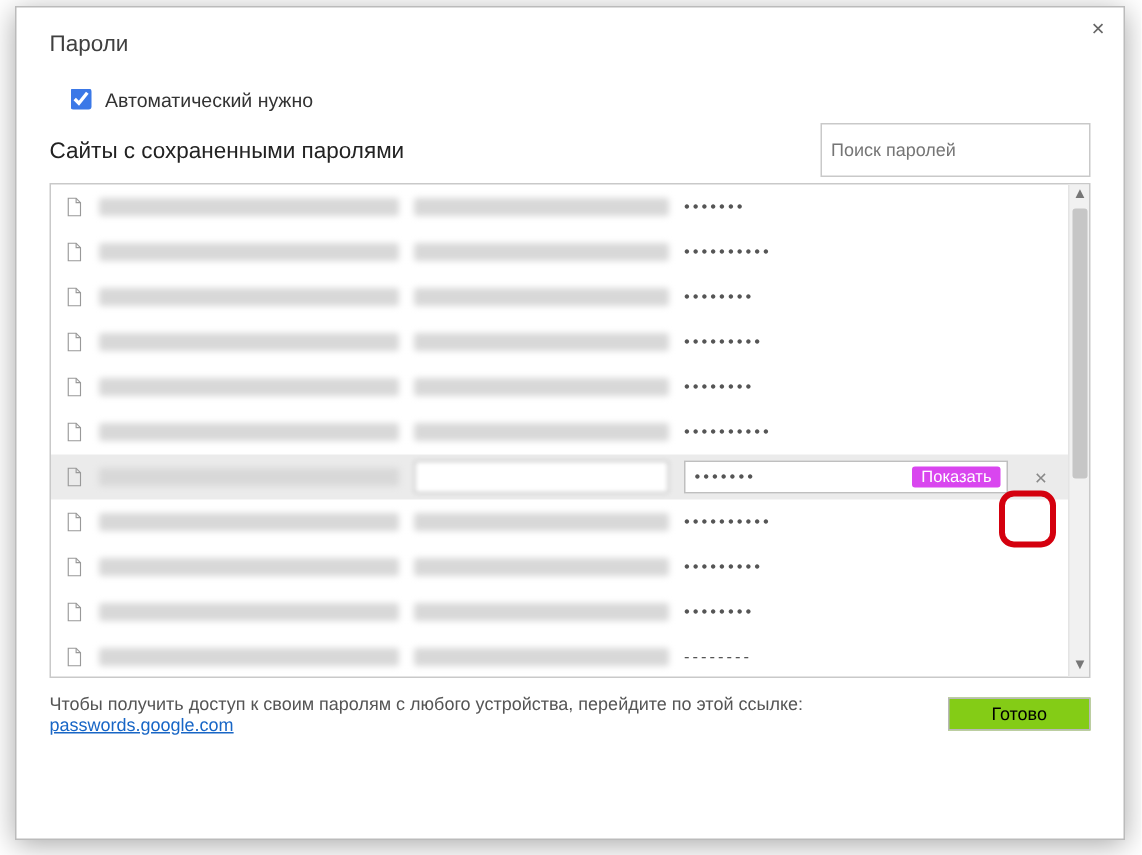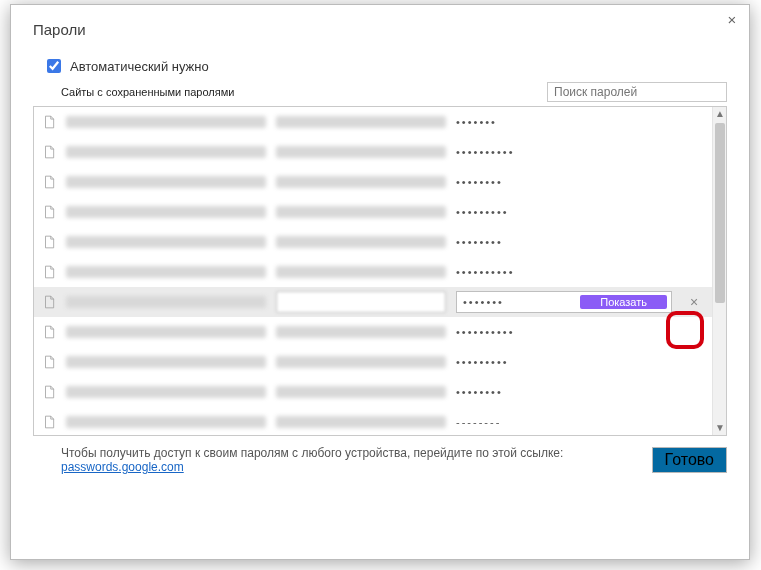--- a/index.html
+++ b/index.html
@@ -51,24 +51,24 @@
     line-height: 1.45;
     max-width: 600px;
     margin-bottom: 18px;
   }
   .section-row {
     display: flex;
     align-items: center;
     justify-content: space-between;
     margin-bottom: 4px;
   }
-  .section-title { font-size: 11px; color: #222; margin-left: 28px; }
+  .section-title { font-size: 15px; color: #222; }
   .search-box {
     border: 1px solid #c9c9c9;
-    height: 20px;
+    height: 36px;
     width: 180px;
     padding: 2px 6px;
     color: #999;
     font-size: 12px;
   }
   .list-wrap {
     border: 1px solid #c9c9c9;
     height: 330px;
     position: relative;
     overflow: hidden;
@@ -130,24 +130,24 @@
     padding: 0 4px 0 6px;
     gap: 6px;
   }
   .row.selected .pwd-dots {
     flex: 1 1 auto;
     color: #555;
     letter-spacing: 2px;
     font-size: 11px;
   }
   .row.selected .show-btn {
-    background: #8b5cf6;
+    background: #d946ef;
     color: #fff;
     font-size: 11px;
-    padding: 1px 20px;
+    padding: 1px 6px;
     border-radius: 2px;
     white-space: nowrap;
   }
   .row.selected .del-x {
     width: 20px; height: 20px;
     color: #888;
     font-size: 14px;
     text-align: center;
     line-height: 20px;
     cursor: pointer;
@@ -183,31 +183,30 @@
     background: #c6c6c6;
     border-radius: 2px;
   }
   .footer {
     display: flex;
     align-items: center;
     justify-content: space-between;
     margin-top: 10px;
     font-size: 12px;
     color: #555;
-    margin-left: 28px;
   }
   .footer a {
     color: #1866c6;
     text-decoration: underline;
   }
   .done-btn {
     border: 1px solid #b8b8b8;
-    background: #0369a1;
-    padding: 3px 12px;
-    font-size: 16px;
+    background: #84cc16;
+    padding: 3px 28px;
+    font-size: 12px;
     cursor: pointer;
   }
   input[type=checkbox]{
     width:14px; height:14px;
     accent-color:#3b78e7;
   }
   svg.file { width:14px;height:14px;stroke:#999;fill:none;stroke-width:1.3; }
 </style>
 </head>
 <body>

